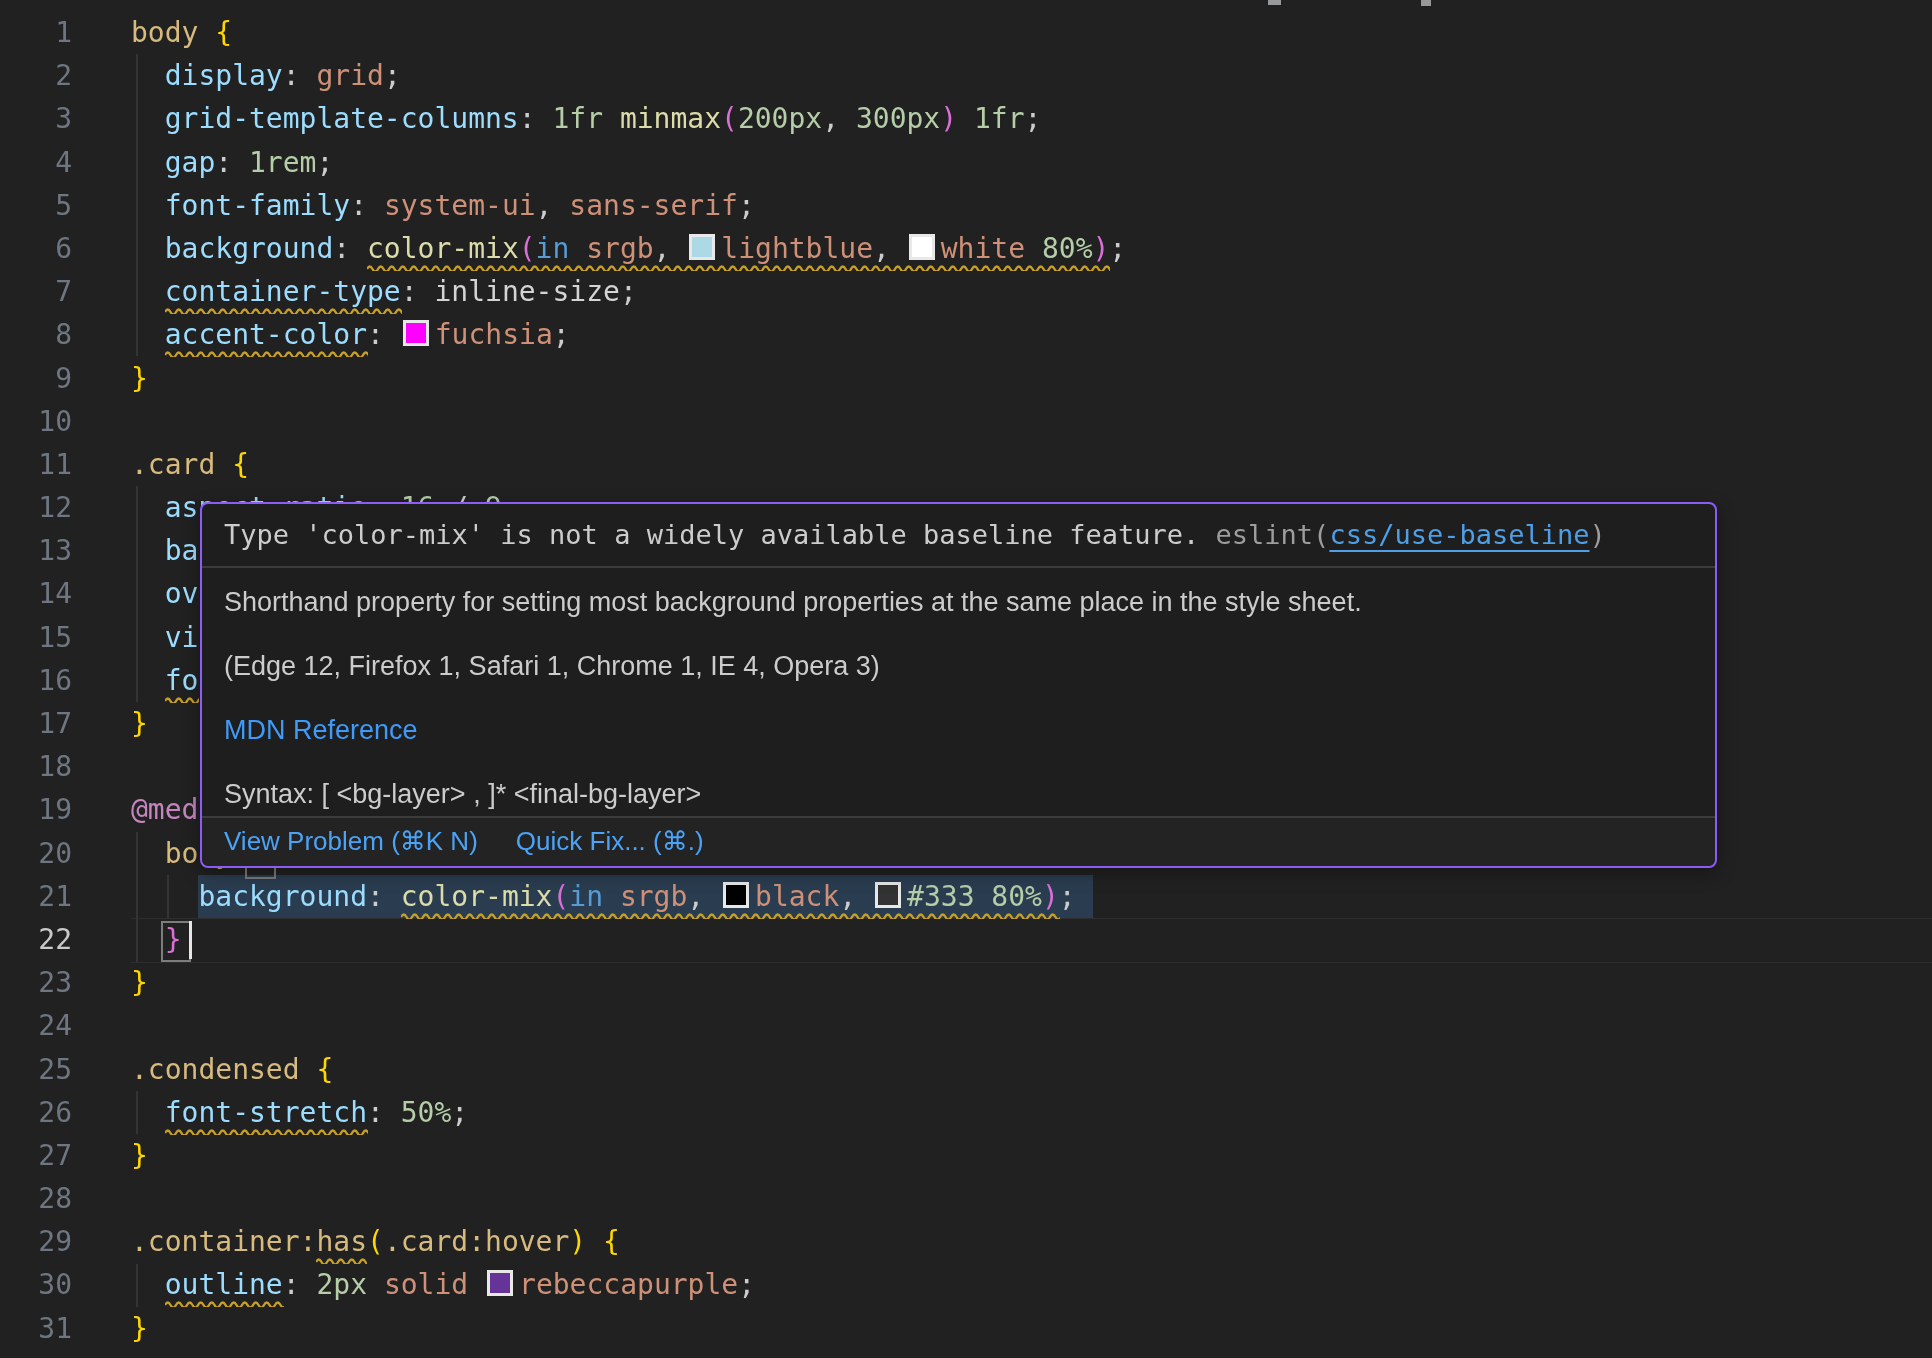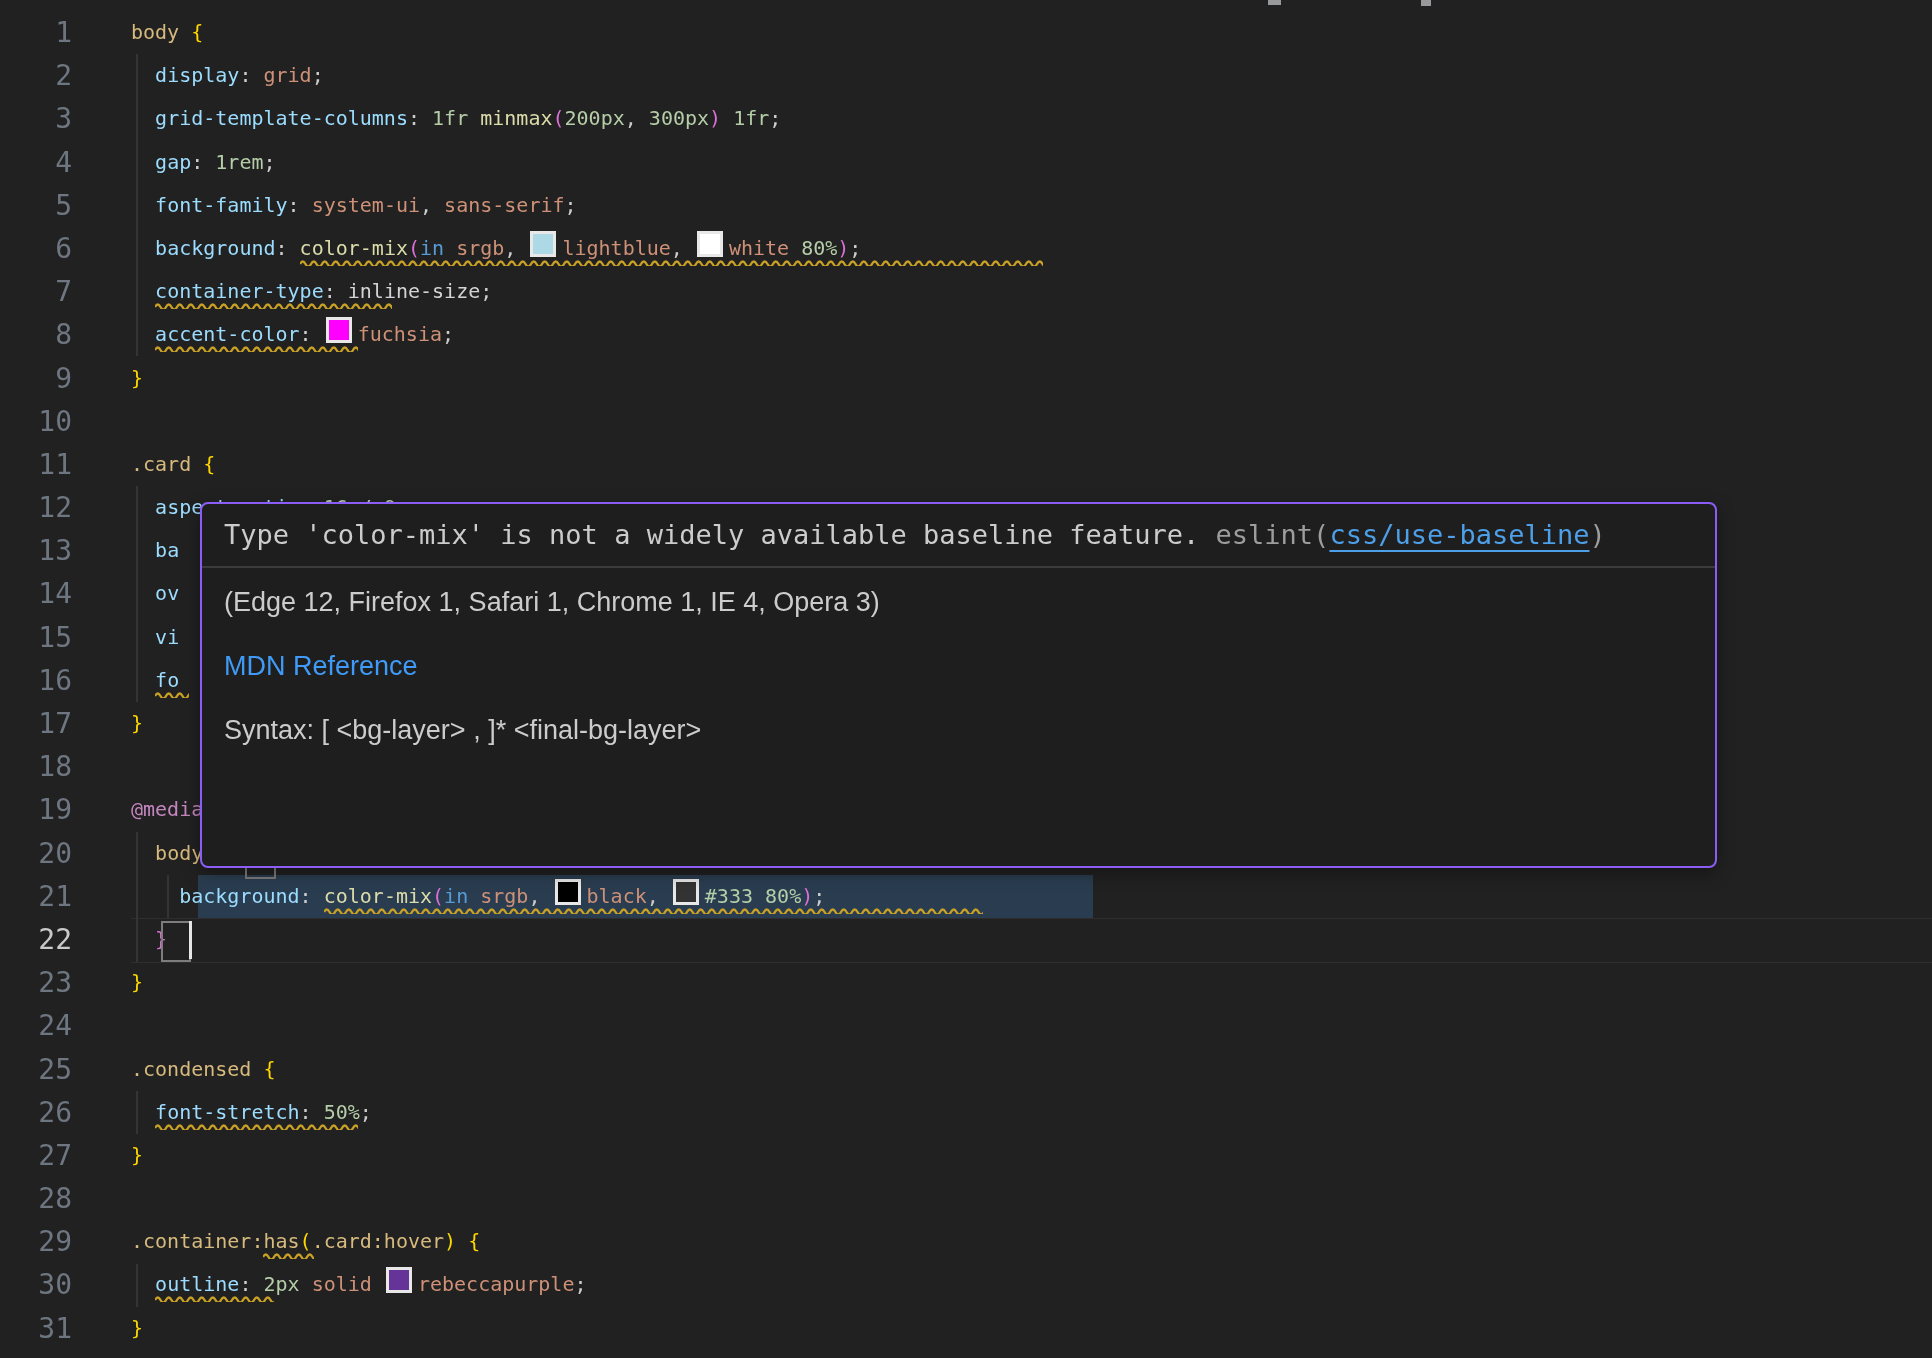--- a/index.html
+++ b/index.html
@@ -25,21 +25,21 @@
   #g-media{left:136px;top:832px;height:130px;}
   #g-media-inner{left:167px;top:875px;height:43px;}
   #g-cond{left:136px;top:1091px;height:43px;}
   #g-cont{left:136px;top:1264px;height:43px;}
 
   #gutter{position:absolute;left:0;top:11px;width:72px;}
   .ln{height:43.2px;line-height:43.2px;text-align:right;font-size:28px;color:#6e7681;}
   .ln.act{color:#c9c9c9;}
 
   #code{position:absolute;left:131px;top:11px;right:0;}
-  .line{height:43.2px;line-height:43.2px;font-size:20px;white-space:pre;color:#d4d4d4;}
+  .line{height:43.2px;line-height:43.2px;font-size:28px;white-space:pre;color:#d4d4d4;}
 
   .sq{position:relative;}
   .sq svg{position:absolute;left:0;bottom:-6px;height:8px;pointer-events:none;}
 
   .swatch{display:inline-block;width:20px;height:20px;border:3px solid #e8e8e8;
     vertical-align:-2px;margin:0 6px 0 2px;}
 
   .brkbox{position:absolute;border:2px solid #7d7d7d;background:transparent;z-index:5;}
   #brk-close{left:161px;top:921px;width:26px;height:37px;}
   #brk-open-sliver{left:245px;top:833px;width:27px;height:42px;}
@@ -164,19 +164,23 @@
       <div class="line"><span style="color: rgb(255, 215, 0);">}</span></div>
     </div>
 
   <div class="brkbox" id="brk-open-sliver"></div>
   <div class="brkbox" id="brk-close"></div>
   <div id="cursor"></div>
 
   <div id="tooltip">
     <div class="tt-title"><span>Type 'color-mix' is not a widely available baseline feature.</span><span class="dim"> eslint(</span><a class="rule-link">css/use-baseline</a><span class="dim">)</span></div>
     <div class="tt-body">
+      <p>Shorthand property for setting most background properties at the same place in the style sheet.</p>
       <p>(Edge 12, Firefox 1, Safari 1, Chrome 1, IE 4, Opera 3)</p>
       <p><a class="link">MDN Reference</a></p>
       <p>Syntax: [ &lt;bg-layer&gt; , ]* &lt;final-bg-layer&gt;</p>
+    </div>
+    <div class="tt-actions">
+      <span class="action">View Problem (⌘K N)</span><span class="action">Quick Fix... (⌘.)</span>
     </div>
   </div>
 
 </div>
 
 </body></html>

